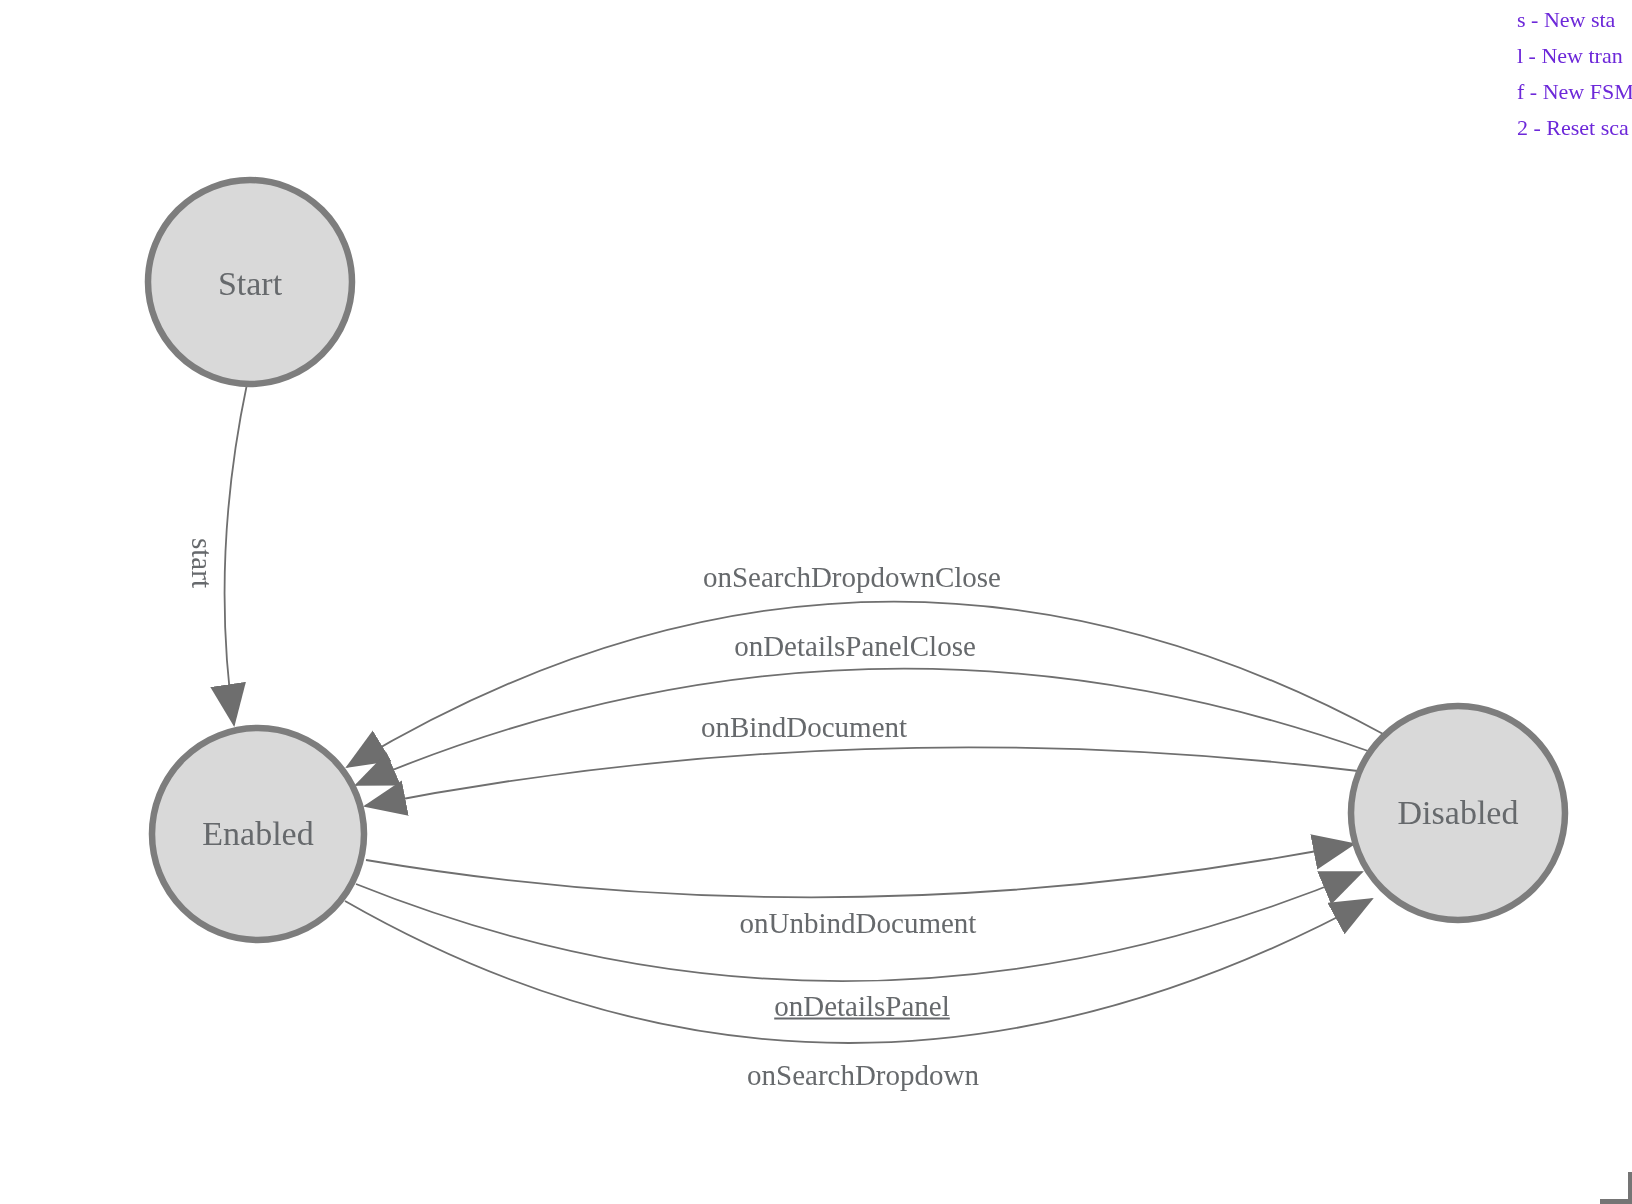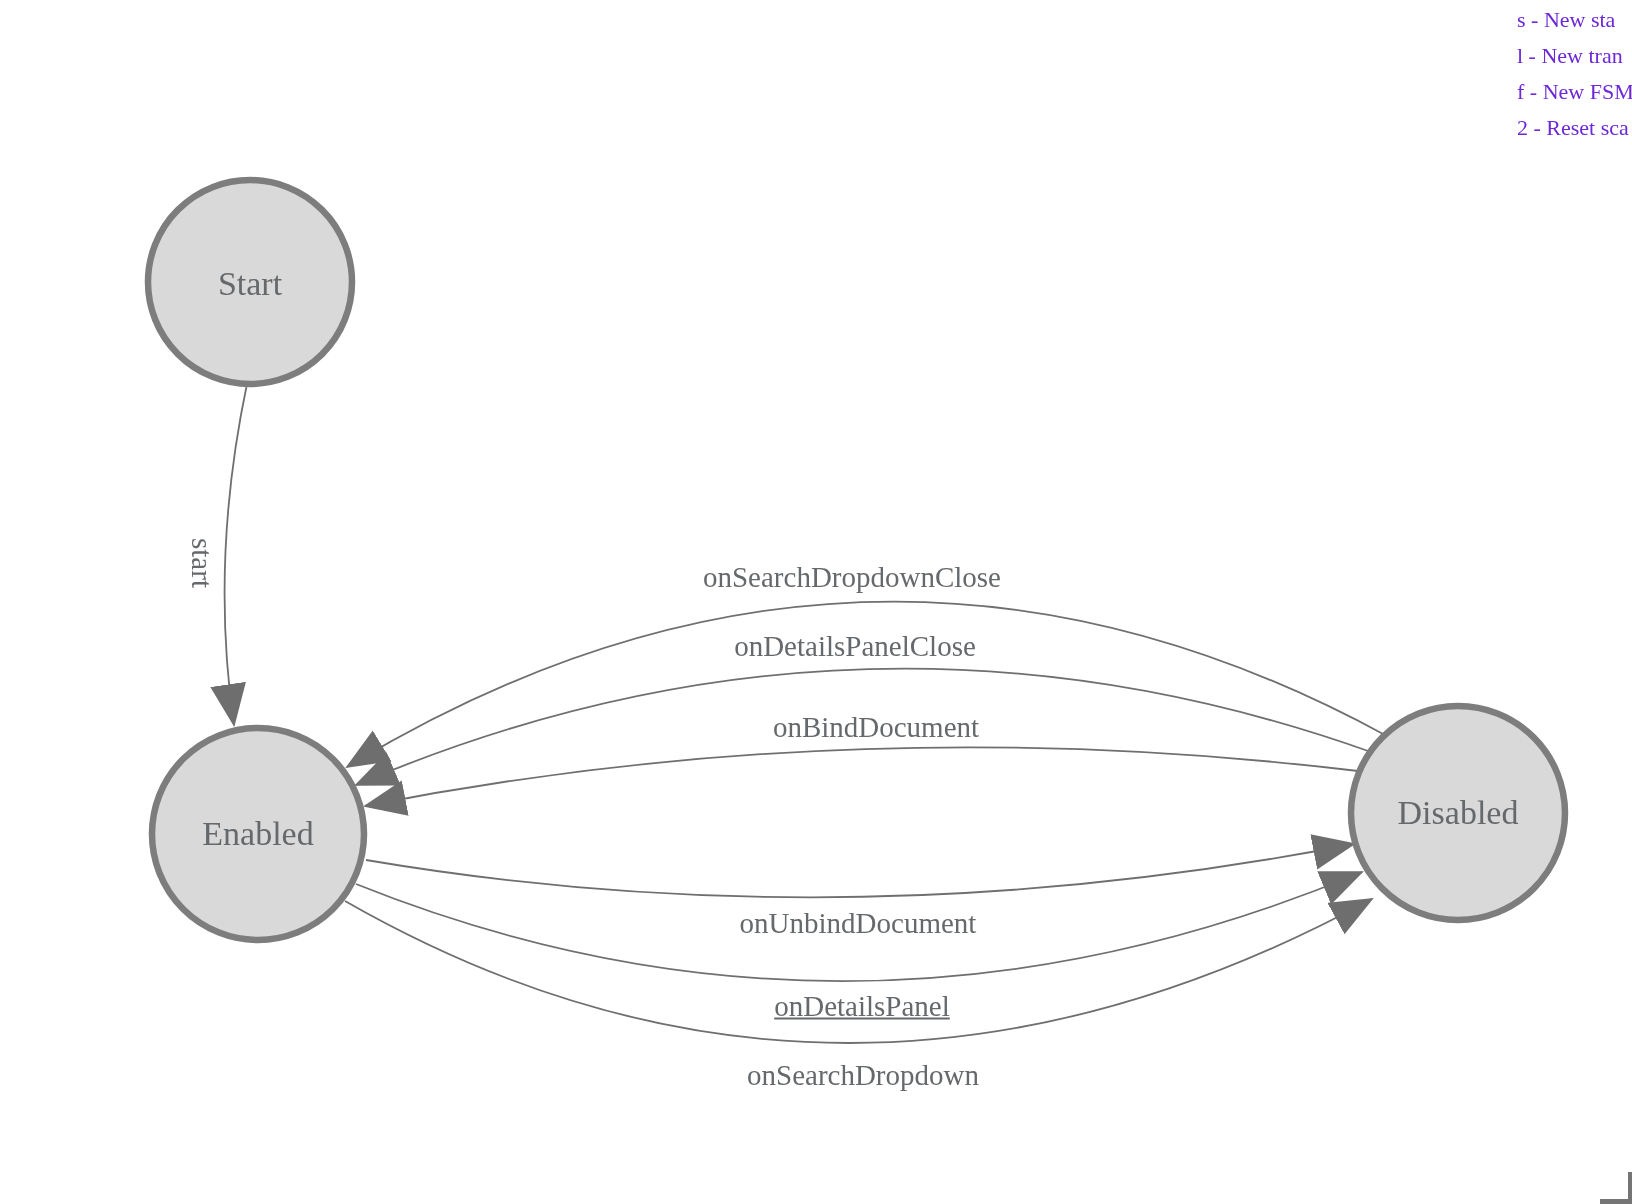--- a/index.html
+++ b/index.html
@@ -86,21 +86,21 @@
   <circle cx="1458" cy="813" r="107" fill="#d9d9d9" stroke="#7d7d7d" stroke-width="6.5"></circle>
 </svg>
 
 <div class="label state-label" style="left:250px; top:284px;">Start</div>
 <div class="label state-label" style="left:258px; top:834px;">Enabled</div>
 <div class="label state-label" style="left:1458px; top:813px;">Disabled</div>
 
 <div class="label edge-label-start" style="left:201px; top:563px;">start</div>
 <div class="label" style="left:852px; top:577px;">onSearchDropdownClose</div>
 <div class="label" style="left:855px; top:646px;">onDetailsPanelClose</div>
-<div class="label" style="left:876px; top:727px;text-align:right;">onBindDocument</div>
+<div class="label" style="left:804px; top:727px;text-align:right;">onBindDocument</div>
 <div class="label" style="left:858px; top:923px;">onUnbindDocument</div>
 <div class="label" style="left:862px; top:1006px;text-decoration:underline;">onDetailsPanel</div>
 <div class="label" style="left:863px; top:1075px;text-align:right;">onSearchDropdown</div>
 
 <div class="legend">
   <div>s - New sta</div>
   <div>l - New tran</div>
   <div>f - New FSM</div>
   <div>2 - Reset sca</div>
 </div>

